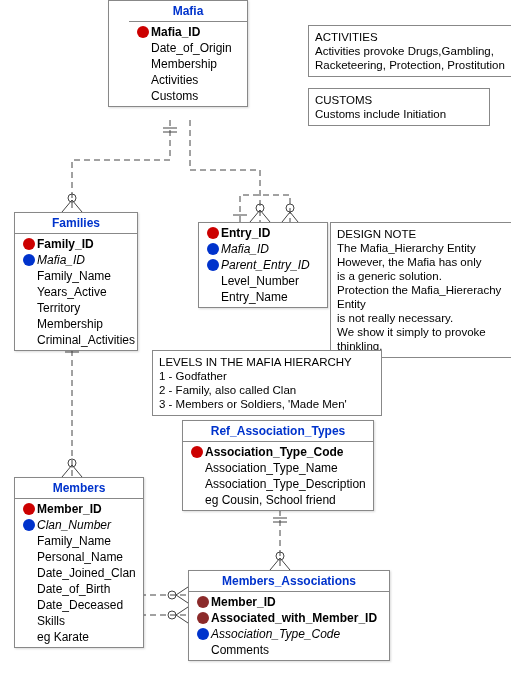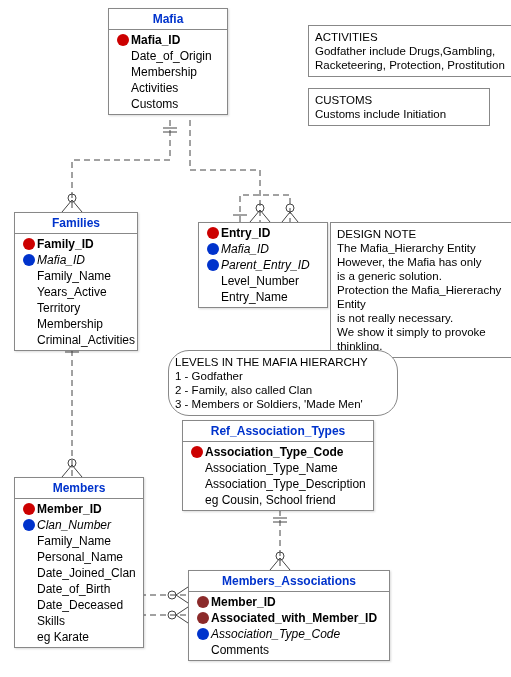--- a/index.html
+++ b/index.html
@@ -110,21 +110,21 @@
   <line class="onetick" x1="138" y1="588" x2="138" y2="602"></line>
   <line class="onetick" x1="142" y1="588" x2="142" y2="602"></line>
 
   <path class="dash" d="M130 615 L188 615"></path>
   <path class="crow" d="M188 607 L176 615 L188 623"></path>
   <circle cx="172" cy="615" r="4" class="crow"></circle>
   <line class="onetick" x1="138" y1="608" x2="138" y2="622"></line>
   <line class="onetick" x1="142" y1="608" x2="142" y2="622"></line>
 </svg>
 
-<div class="entity" style="left:108px; top:8px; width:118px;">
+<div class="entity" style="left:108px; top:0; width:118px;padding-left:20px;">
   <div class="entity-title">Mafia</div>
   <div class="entity-body">
     <div class="attr">
         <span class="keycol">
           <span class="key pk"></span>
         </span>
         <span class="bold">Mafia_ID</span>
       </div>
     <div class="attr">
         <span class="keycol"></span>
@@ -307,37 +307,37 @@
       </div>
     <div class="attr">
         <span class="keycol"></span>
         <span>Comments</span>
       </div>
   </div>
 </div>
 
 <div class="note" style="left:308px; top:25px; width:192px;">
   <div>ACTIVITIES</div>
-  <div>Godfather include Drugs,Gambling,</div>
+  <div>Activities provoke Drugs,Gambling,</div>
   <div>Racketeering, Protection, Prostitution</div>
 </div>
 
 <div class="note" style="left:308px; top:88px; width:168px;">
   <div>CUSTOMS</div>
   <div>Customs include Initiation</div>
 </div>
 
 <div class="note" style="left:330px; top:222px; width:174px;">
   <div>DESIGN NOTE</div>
   <div>The Mafia_Hierarchy Entity</div>
   <div>However, the Mafia has only</div>
   <div>is a generic solution.</div>
   <div>Protection the Mafia_Hiererachy Entity</div>
   <div>is not really necessary.</div>
   <div>We show it simply to provoke thinkling.</div>
 </div>
 
-<div class="note" style="left:168px; top:350px; width:216px;border-radius:21px;">
+<div class="note" style="left:152px; top:350px; width:216px;">
   <div>LEVELS IN THE MAFIA HIERARCHY</div>
   <div>1 - Godfather</div>
   <div>2 - Family, also called Clan</div>
   <div>3 - Members or Soldiers, 'Made Men'</div>
 </div>
 
 </body></html>

